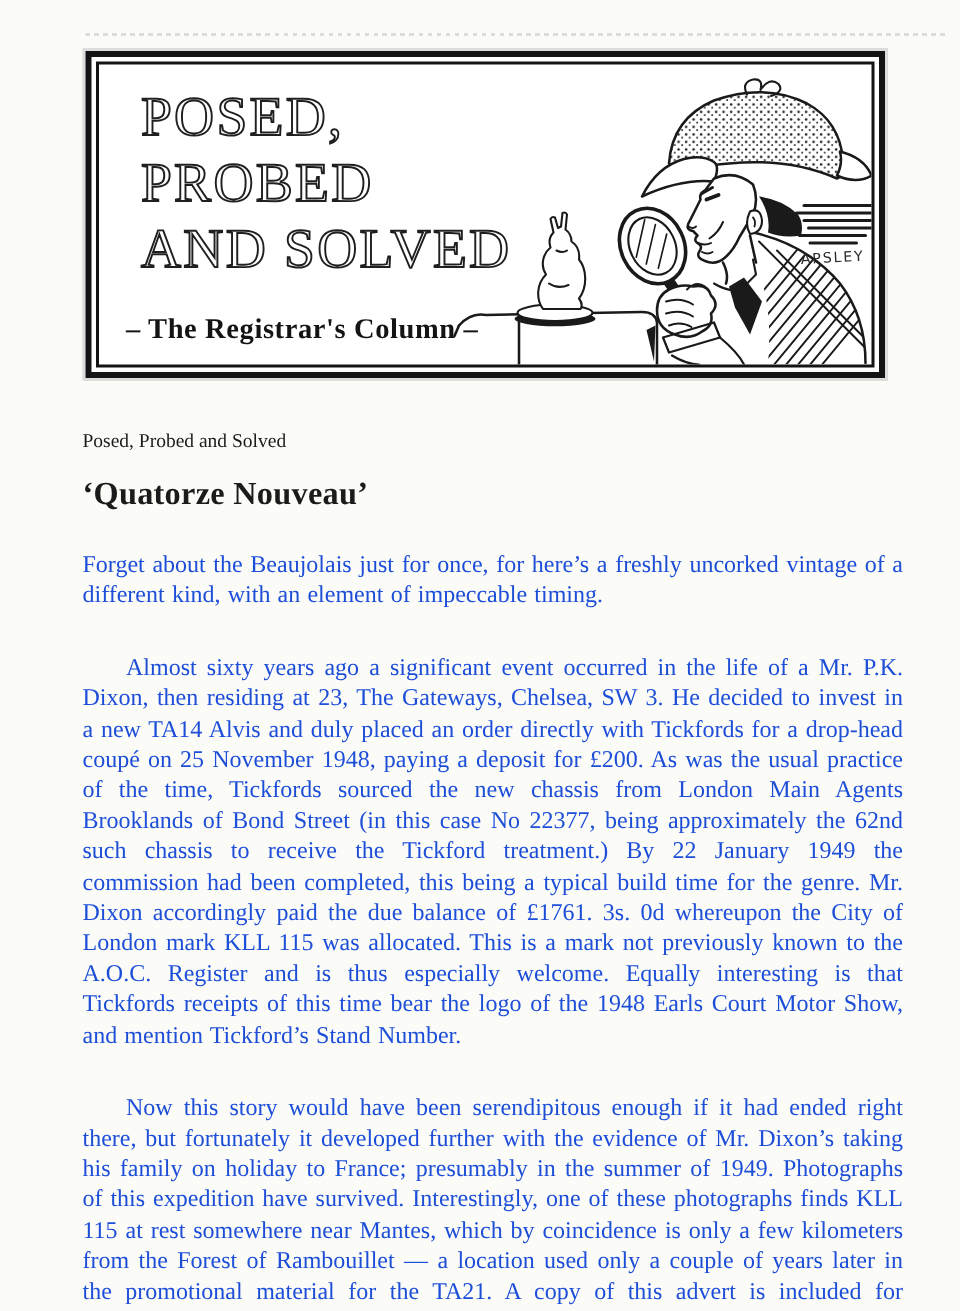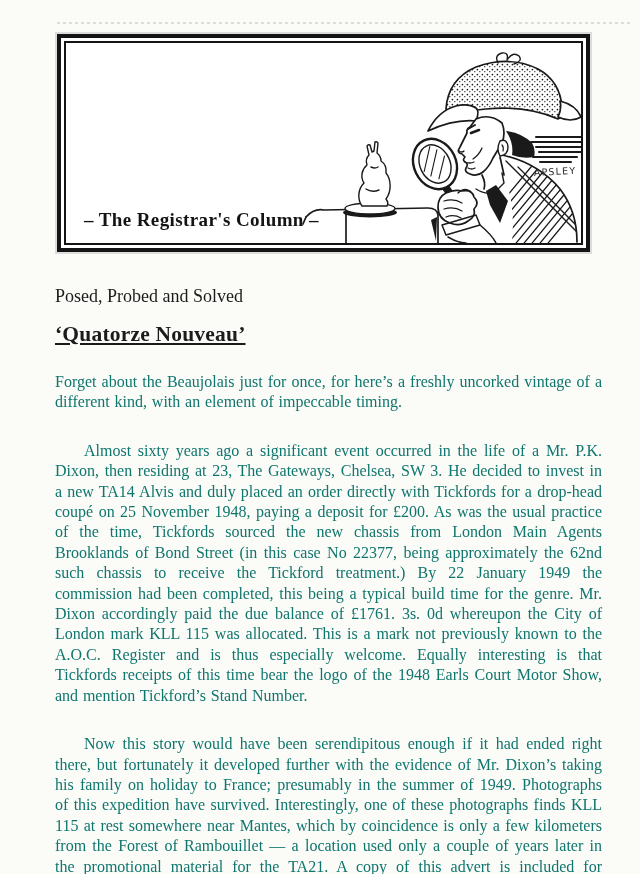--- a/index.html
+++ b/index.html
@@ -37,25 +37,25 @@
   .masthead-title span { display:block; }
   .masthead-subtitle {
     position:absolute; left:18px; top:166px;
     font-size:19px; font-weight:700; letter-spacing:.4px; color:#141414;
     white-space:nowrap;
     text-align:right;
   }
 
   
   .article { position:absolute; left:55px; top:254px; width:547px; }
-  .kicker { margin:32px 0 0; font-size:18px; }
-  .headline { margin:15px 0 6px; font-size:21.5px; font-weight:700; letter-spacing:.2px;text-decoration:underline; }
+  .kicker { margin:32px 0 0; font-size:13px; }
+  .headline { margin:15px 0 6px; font-size:21.5px; font-weight:700; letter-spacing:.2px; }
   .body-para {
     margin:0; font-size:16px; line-height:20.4px;
-    text-align:justify; word-spacing:.05em; color:#0f766e;
+    text-align:justify; word-spacing:.05em; color:#1d4ed8;
   }
   .body-para.first { margin-top:25px; }
   .body-para.indent { text-indent:29px;margin-top:28px; }
 </style>
 </head>
 <body>
 
 <div class="page">
 
   <div class="scan-edge"></div>
@@ -150,20 +150,25 @@
             <path fill="#fff" d="M396 148 Q406 146 408 154 Q414 160 408 166 Q410 174 402 178 Q394 184 384 180 Q372 176 372 164 Q372 154 380 150 Q388 146 396 148 Z"></path>
             <path d="M378 158 Q388 155 396 160 M378 166 Q388 163 396 168 M380 174 Q388 171 395 175 M392 150 Q398 144 404 148" stroke-width="1.3"></path>
             <path d="M376 182 L410 172 M380 192 L414 182 M376 182 L380 192 M410 172 L414 182" stroke-width="1.5"></path>
             <path d="M382 194 Q392 200 400 200 M414 182 Q426 192 430 200" stroke-width="1.5"></path>
           </g>
         </g>
 
         <text x="468" y="133" transform="rotate(-3 468 133)" font-family="DejaVu Sans, sans-serif" font-size="9.5" letter-spacing="1.2" fill="#2a2a2a" stroke="none">APSLEY</text>
       </svg>
 
+      <div class="masthead-title">
+        <span>POSED,</span>
+        <span>PROBED</span>
+        <span>AND SOLVED</span>
+      </div>
 
       <div class="masthead-subtitle">– The Registrar's Column –</div>
     </div>
   </div>
 
   <div class="article">
     <p class="kicker">Posed, Probed and Solved</p>
     <h1 class="headline">‘Quatorze Nouveau’</h1>
     <p class="body-para first">Forget about the Beaujolais just for once, for here’s a freshly uncorked vintage of a different kind, with an element of impeccable timing.</p>
     <p class="body-para indent">Almost sixty years ago a significant event occurred in the life of a Mr. P.K. Dixon, then residing at 23, The Gateways, Chelsea, SW 3. He decided to invest in a new TA14 Alvis and duly placed an order directly with Tickfords for a drop-head coupé on 25 November 1948, paying a deposit for £200. As was the usual practice of the time, Tickfords sourced the new chassis from London Main Agents Brooklands of Bond Street (in this case No 22377, being approximately the 62nd such chassis to receive the Tickford treatment.) By 22 January 1949 the commission had been completed, this being a typical build time for the genre. Mr. Dixon accordingly paid the due balance of £1761. 3s. 0d whereupon the City of London mark KLL 115 was allocated. This is a mark not previously known to the A.O.C. Register and is thus especially welcome. Equally interesting is that Tickfords receipts of this time bear the logo of the 1948 Earls Court Motor Show, and mention Tickford’s Stand Number.</p>

